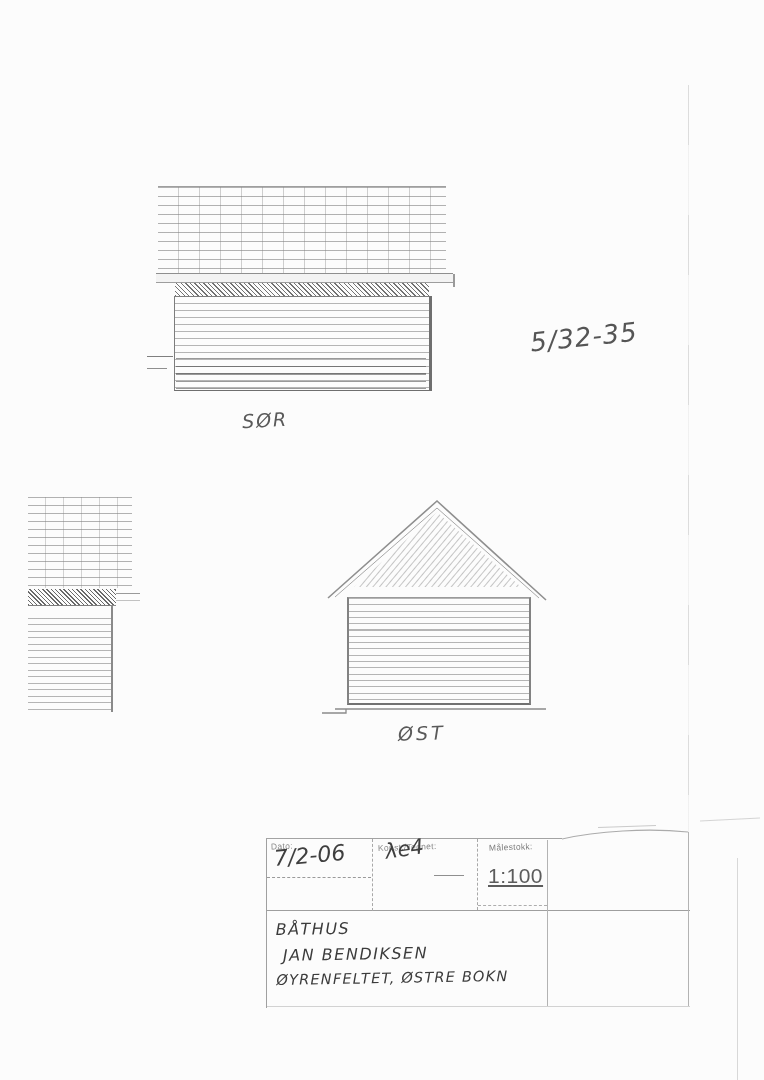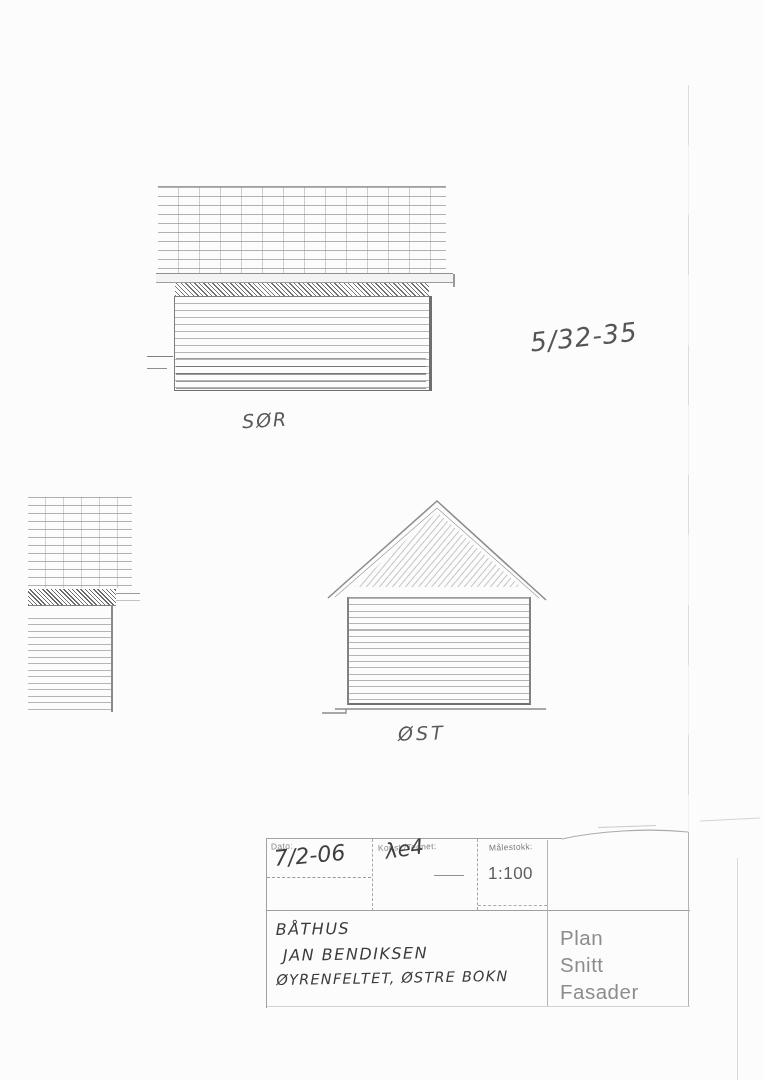--- a/index.html
+++ b/index.html
@@ -98,21 +98,21 @@
   .tb-right  {left:422px;top:7px;width:0;height:174px;border-left:1px solid #b3b3b3;}
   .tb-dateline {left:1px;top:52px;width:104px;height:0;border-top:1px dashed #9a9a9a;}
   .tb-sigline  {left:168px;top:50px;width:30px;height:0;border-top:1.3px solid #8f8f8f;}
   .tb-scaleline{left:212px;top:80px;width:69px;height:0;border-top:1px dashed #adadad;}
   .tb-label{position:absolute;font-size:8.5px;color:#8a8a8a;letter-spacing:.3px;transform:rotate(-2deg);}
   .lbl-date {left:5px;top:16px;}
   .lbl-drawn{left:112px;top:17px;}
   .lbl-scale{left:223px;top:17px;color:#7d7d7d;}
   .tb-date-val{left:8px;top:18px;font-size:22px;transform:rotate(-5deg);color:#3f3f3f;}
   .tb-sig-val {left:119px;top:12px;font-size:21px;transform:rotate(-8deg);color:#3f3f3f;}
-  .tb-scale-val{position:absolute;left:222px;top:39px;font-size:17px;color:#5c5c5c;letter-spacing:.5px;}
+  .tb-scale-val{position:absolute;left:222px;top:39px;font-size:21px;color:#5c5c5c;letter-spacing:.5px;text-decoration:underline;}
   .tb-project{position:absolute;left:10px;top:90px;transform:rotate(-1deg);}
   .tb-project .pline{display:block;font-size:16px;letter-spacing:1.5px;line-height:25.5px;color:#3c3c3c;}
   .tb-project .pline.l2{margin-left:7px;}
   .tb-project .pline.l3{font-size:14.5px;letter-spacing:1.2px;}
   .tb-content{position:absolute;left:294px;top:99px;}
   .tb-content .cline{display:block;font-size:20.5px;line-height:27px;color:#8c8c8c;letter-spacing:.5px;}
 </style>
 </head>
 <body>
 
@@ -174,20 +174,15 @@
     <div class="hand tb-date-val">7/2-06</div>
     <div class="hand tb-sig-val">λe4</div>
     <div class="tb-scale-val">1:100</div>
 
     <div class="tb-project hand">
       <span class="pline l1">BÅTHUS</span>
       <span class="pline l2">JAN BENDIKSEN</span>
       <span class="pline l3">ØYRENFELTET, ØSTRE BOKN</span>
     </div>
 
-    <div class="tb-content">
-      <span class="cline">Plan</span>
-      <span class="cline">Snitt</span>
-      <span class="cline">Fasader</span>
-    </div>
   </div>
 
 </div>
 
 </body></html>

